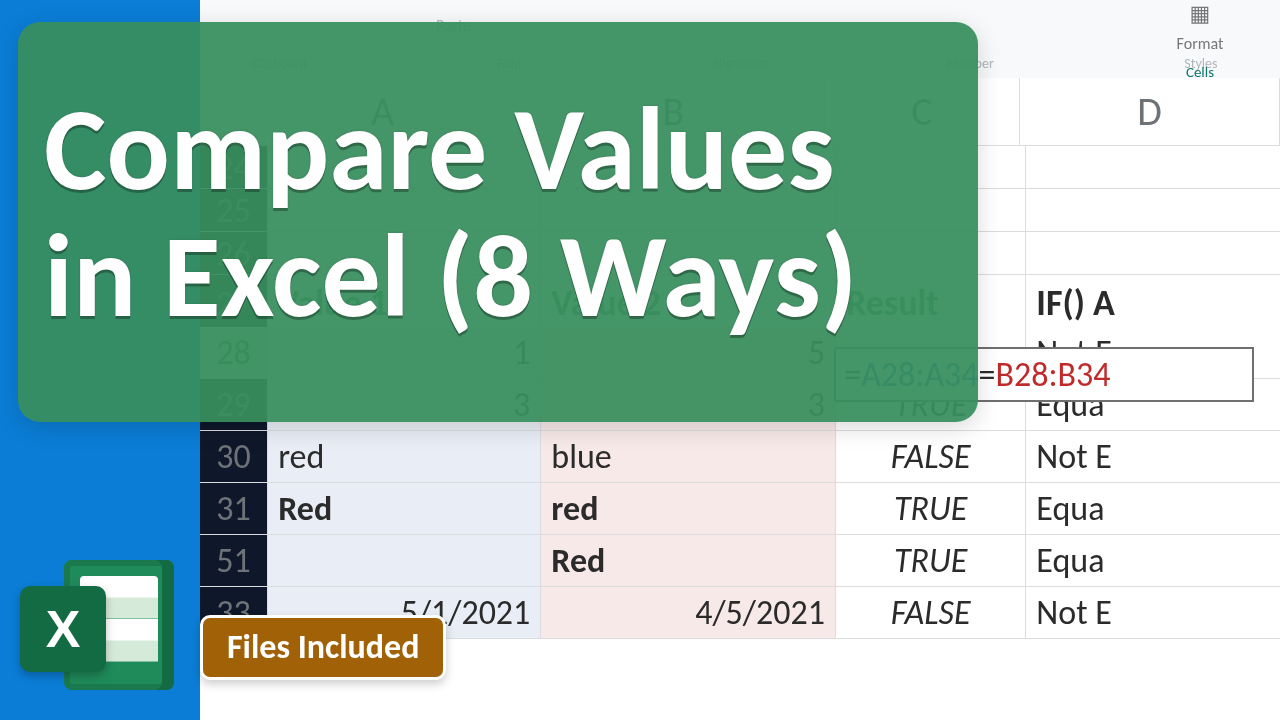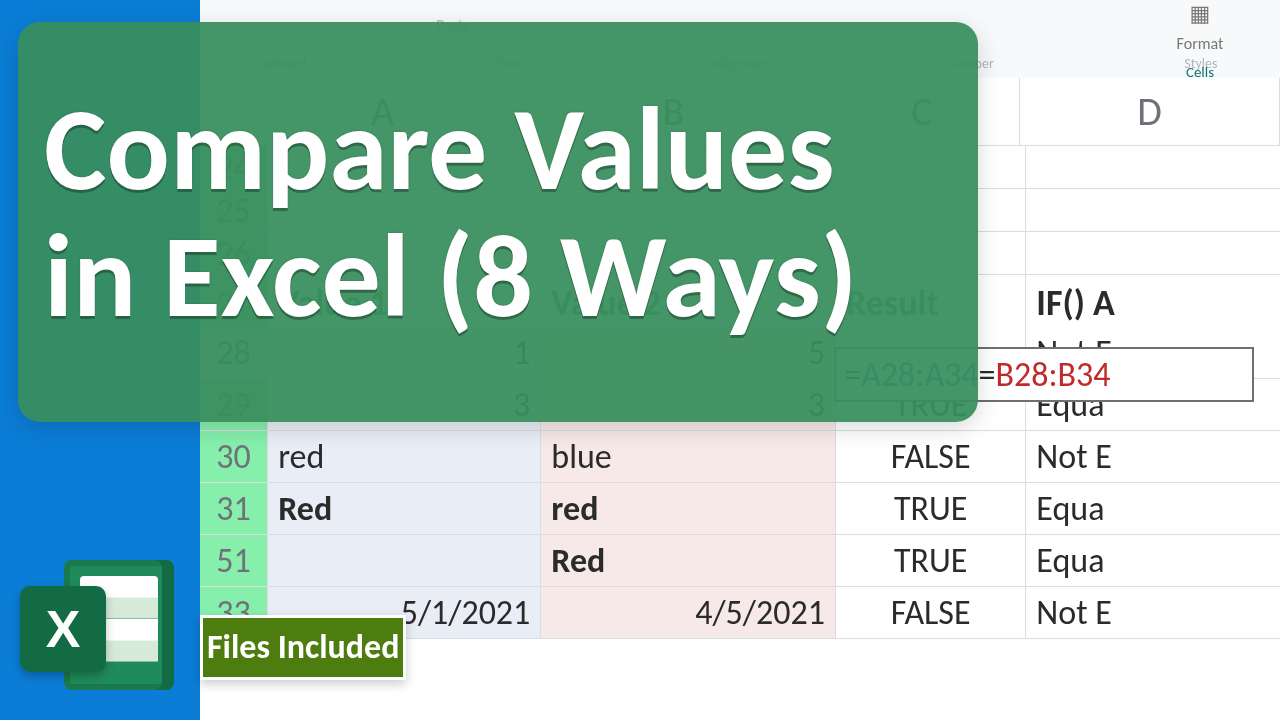--- a/index.html
+++ b/index.html
@@ -38,25 +38,25 @@
   }
   .hdr-row { display:flex; height:68px; border-bottom:1px solid #dadcde; }
   .corner { width:70px; border-right:1px solid #dadcde; }
   .colhdr { flex:0 0 auto; display:flex; align-items:center; justify-content:center; font-size:40px; color:#6e7377; border-right:1px solid #dadcde; }
   .colA { width:280px; }
   .colB { width:302px; }
   .colC { width:195px; }
   .colD { width:260px; }
 
   .grid-row { display:flex; height:52px; border-bottom:1px solid #dadcde; }
-  .rowhdr { width:70px; display:flex; align-items:center; justify-content:center; font-size:34px; color:#6e7377; border-right:1px solid #dadcde; background:#86efac; }
+  .rowhdr { width:70px; display:flex; align-items:center; justify-content:center; font-size:34px; color:#6e7377; border-right:1px solid #dadcde; background:#0f172a; }
   .rowhdr.active { background:#d9d9d9; color:#217346; }
   .cell { font-size:34px; color:#2b2b2b; display:flex; align-items:center; border-right:1px solid #dadcde; padding:0 10px; background:#fff; }
   .cell.right { justify-content:flex-end; }
-  .cell.center { justify-content:center; }
+  .cell.center { justify-content:center;font-style:italic; }
   .cell.bold { font-weight:700; }
   .cell.hdrcell { font-weight:700; color:#4a8a5f; font-size:36px; }
   .cell.blueish { background:#e9eef6; } 
   .cell.pinkish { background:#f8e9e9; } 
   .cell.nrb { border-right:none; }
 
   .row27 .cell, .row27 .rowhdr { height:56px; }
 
   
   .formula-wrap { position:relative; width:100%; height:100%; }
@@ -93,22 +93,22 @@
   .xl-badge {
     position:absolute; left:0; top:36px; width:86px; height:86px; border-radius:10px;
     background:#126b43; display:flex; align-items:center; justify-content:center;
     color:#fff; font-weight:800; font-size:52px; font-family:"Segoe UI",Arial,sans-serif;
     box-shadow: 0 4px 10px rgba(0,0,0,.25);
   }
 
   
   .files-pill {
     position:absolute; left:200px; bottom:40px;
-    background:#4d7c0f; color:#fff; font-weight:700; font-size:34px;
-    padding:8px 4px 10px; border-radius:0; border:3px solid #fff;
+    background:#a16207; color:#fff; font-weight:700; font-size:34px;
+    padding:8px 24px 10px; border-radius:10px; border:3px solid #fff;
     box-shadow:0 4px 10px rgba(0,0,0,.2);
   }
 
   
   .paste-hint { position:absolute; left:236px; top:16px; color:#b8bdc2; font-size:16px; }
 </style>
 </head>
 <body>
 
 <div class="stage">

